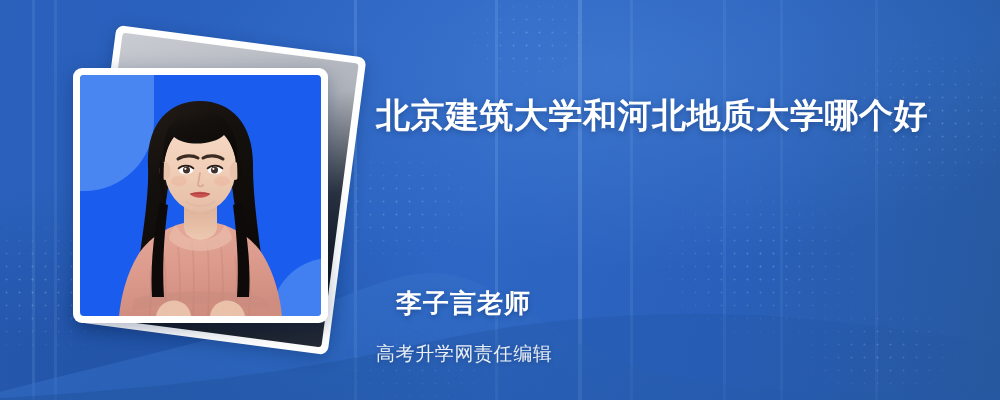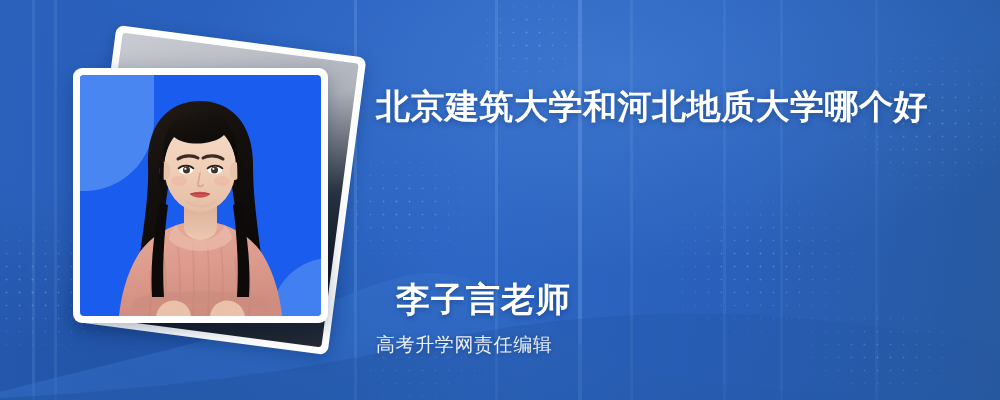--- a/index.html
+++ b/index.html
@@ -118,37 +118,37 @@
     position:absolute; right:-20px; bottom:-22px;
     width:70px; height:80px;
     background:#4a86f2;
     border-radius:60px 0 0 0;
     opacity:.85;
   }
   .portrait{ position:absolute; inset:0; }
 
   
   .content{
-    position:absolute; left:376px; top:3px;
+    position:absolute; left:376px; top:12px;
     width:600px; height:368px;
   }
   .title{
     position:absolute; top:74px; left:0;
     width:580px;
     color:#ffffff;
     font-size:34px;
     font-weight:bold;
     line-height:58px;
     letter-spacing:0.5px;
     text-shadow:0 2px 6px rgba(8,30,70,0.35);
   }
   .author{
     position:absolute; top:274px; left:20px;
     color:#ffffff;
-    font-size:34px;
+    font-size:26px;
     font-weight:bold;
     letter-spacing:1px;
     text-shadow:0 2px 5px rgba(8,30,70,0.35);
   }
   .role{
     position:absolute; top:319px; left:0;
     color:rgba(255,255,255,0.90);
     font-size:19px;
     font-weight:normal;
     letter-spacing:0.6px;

